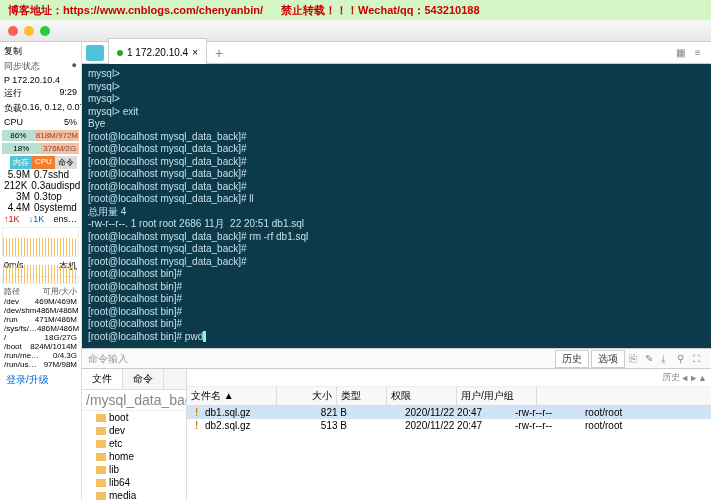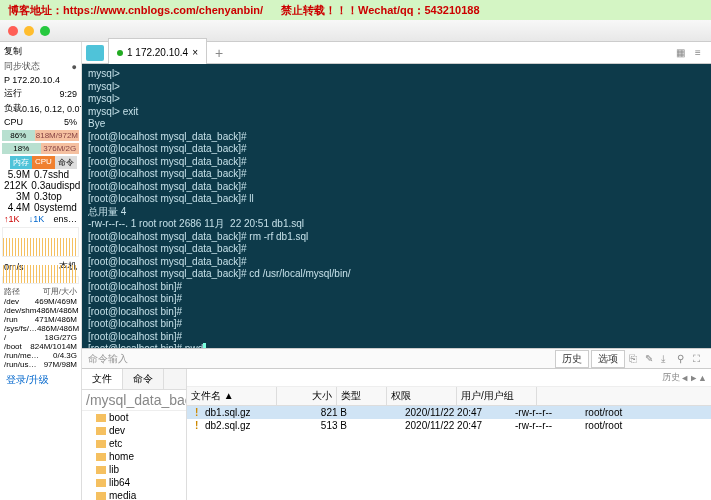--- a/index.html
+++ b/index.html
@@ -7,21 +7,21 @@
 .banner { background: #d4f5c4; padding: 4px 8px; height: 20px; display: flex; align-items: center; }
 .banner .blog { color: #c00; font-size: 11px; font-weight: bold; }
 .banner .warn { color: #c00; font-size: 11px; margin-left: 18px; font-weight: bold; }
 .titlebar { background: linear-gradient(#f8f8f8,#e8e8e8); height: 22px; display: flex; align-items: center; padding: 0 8px; border-bottom: 1px solid #ccc; }
 .dots { display: flex; gap: 6px; }
 .dot { width: 10px; height: 10px; border-radius: 50%; }
 .dot.r { background: #ff5f56; } .dot.y { background: #ffbd2e; } .dot.g { background: #27c93f; }
 .title { flex: 1; text-align: center; font-size: 11px; color: #333; }
 .main { display: flex; height: 458px; }
 .sidebar { width: 82px; background: #fff; border-right: 1px solid #ddd; padding: 2px; font-size: 9px; overflow: hidden; }
-.sidebar .row { display: flex; justify-content: space-between; padding: 1px 2px; white-space: nowrap; align-items: center; }
+.sidebar .row { display: flex; justify-content: space-between; padding: 1px 2px; white-space: nowrap; }
 .sidebar .hdr { color: #555; }
 .statbar { display: flex; margin-top: 2px; }
 .statbar span { flex: 1; text-align: center; font-size: 8px; padding: 1px; }
 .mem1 { background: #b8e0d0; } .mem2 { background: #f5c0a0; color: #844; }
 .tabbar { display: flex; font-size: 8px; margin-top: 2px; padding-left: 8px; }
 .tabbar span { padding: 1px 3px; }
 .tabbar .a { background: #4fc3d9; color: #fff; } .tabbar .b { background: #f08030; color: #fff; } .tabbar .c { background: #ddd; }
 .proc { font-size: 10px; }
 .proc .prow { display: flex; padding: 0 2px; }
 .proc .prow span:first-child { width: 26px; text-align: right; margin-right: 4px; }
@@ -216,21 +216,20 @@
       <div class="ln">[root@localhost mysql_data_back]#</div>
       <div class="ln">[root@localhost mysql_data_back]#</div>
       <div class="ln">[root@localhost mysql_data_back]#</div>
       <div class="ln">[root@localhost mysql_data_back]#</div>
       <div class="ln">[root@localhost mysql_data_back]# ll</div>
       <div class="ln">总用量 4</div>
       <div class="ln">-rw-r--r--. 1 root root 2686 11月  22 20:51 db1.sql</div>
       <div class="ln">[root@localhost mysql_data_back]# rm -rf db1.sql</div>
       <div class="ln">[root@localhost mysql_data_back]#</div>
       <div class="ln">[root@localhost mysql_data_back]#</div>
-      <div class="ln">[root@localhost mysql_data_back]# cd /usr/local/mysql/bin/</div>
       <div class="ln">[root@localhost bin]#</div>
       <div class="ln">[root@localhost bin]#</div>
       <div class="ln">[root@localhost bin]#</div>
       <div class="ln">[root@localhost bin]#</div>
       <div class="ln">[root@localhost bin]#</div>
       <div class="ln"><span>[root@localhost bin]# pwd</span><span class="cur"> </span></div>
     </div>
 
     <div class="cmdbar">
       <span>命令输入</span>

